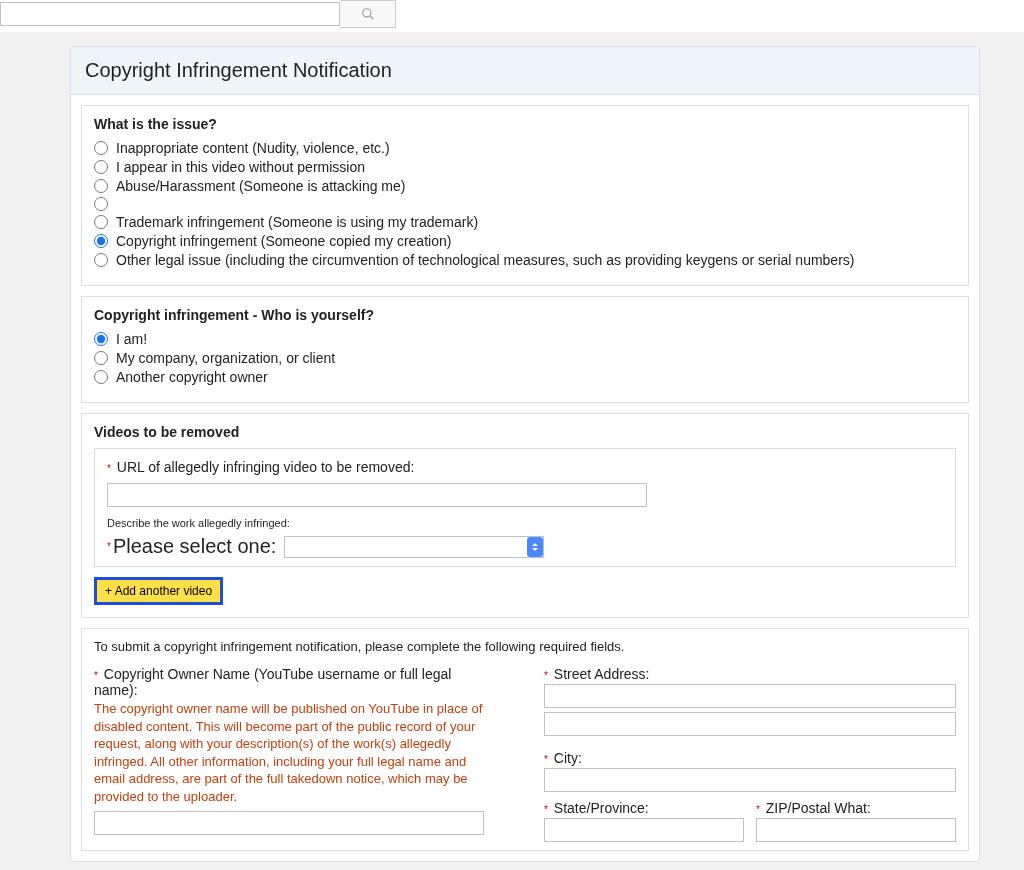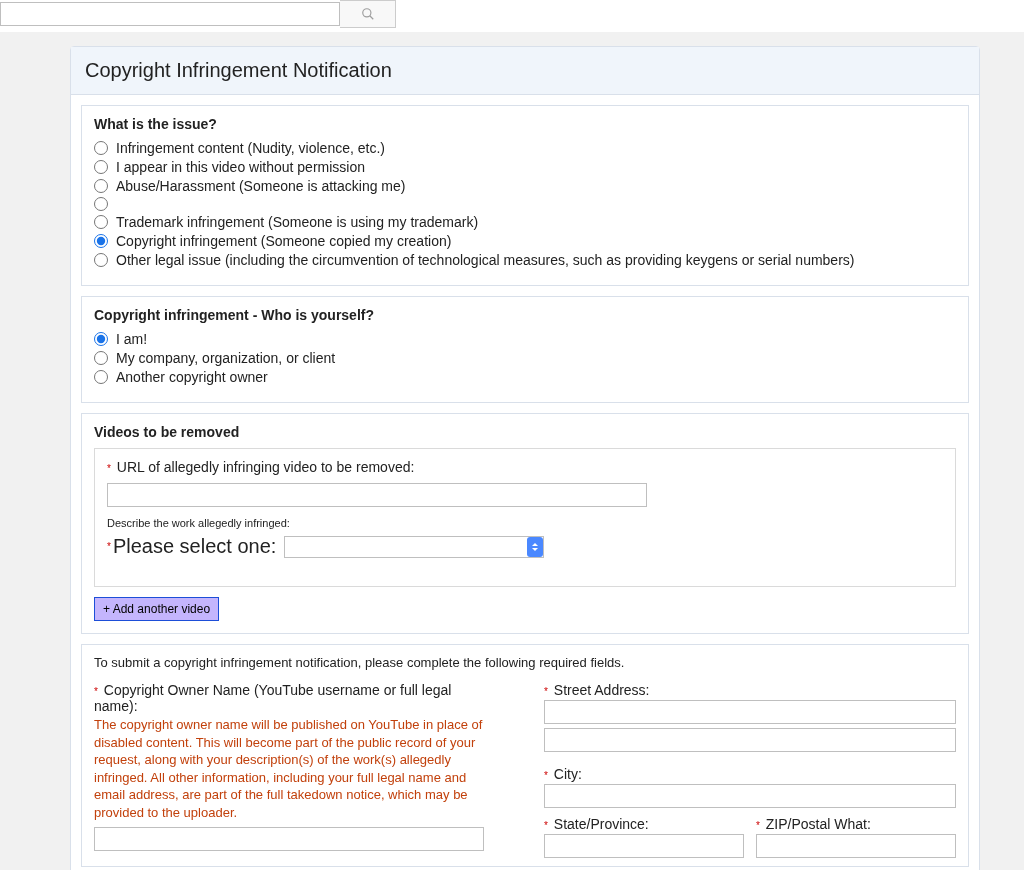--- a/index.html
+++ b/index.html
@@ -82,21 +82,21 @@
   font-size: 14px;
   color: #222;
 }
 .videos-section {
   border: 1px solid #d9e0ea;
   background: #fff;
   padding: 10px 12px 12px 12px;
 }
 .inner-box {
   border: 1px solid #dadada;
-  padding: 10px 12px 28px 12px;
+  padding: 10px 12px 8px 12px;
   margin-top: 8px;
   margin-bottom: 10px;
 }
 .req-star {
   color: #cc0000;
   margin-right: 2px;
   font-size: 10px;
   vertical-align: middle;
 }
 .field-label {
@@ -163,22 +163,22 @@
   border-bottom: 3px solid #fff;
   margin-bottom: 2px;
 }
 .select-chevrons::after {
   content: "";
   border-left: 3px solid transparent;
   border-right: 3px solid transparent;
   border-top: 3px solid #fff;
 }
 .btn-add {
-  border: 1px solid #1d4ed8;
-  background: #c4b5fd;
+  border: 3px solid #1d4ed8;
+  background: #fde047;
   font-size: 12px;
   padding: 4px 8px;
   cursor: pointer;
 }
 .about-section {
   border: 1px solid #d9e0ea;
   background: #fff;
   padding: 10px 12px 0 12px;
   margin-top: 10px;
 }
@@ -236,21 +236,21 @@
 <div class="page">
   <div class="panel-outer">
     <div class="panel-header">Copyright Infringement Notification</div>
     <div class="panel-body">
 
       <div class="section">
         <div class="section-title">What is the issue?</div>
         <div id="issue-options">
             <div class="radio-row">
               <input type="radio" name="issue" style="">
-              <span class="radio-label">Infringement content (Nudity, violence, etc.)</span>
+              <span class="radio-label">Inappropriate content (Nudity, violence, etc.)</span>
             </div>
             <div class="radio-row">
               <input type="radio" name="issue" style="">
               <span class="radio-label">I appear in this video without permission</span>
             </div>
             <div class="radio-row">
               <input type="radio" name="issue" style="">
               <span class="radio-label">Abuse/Harassment (Someone is attacking me)</span>
             </div>
             <div class="radio-row">

